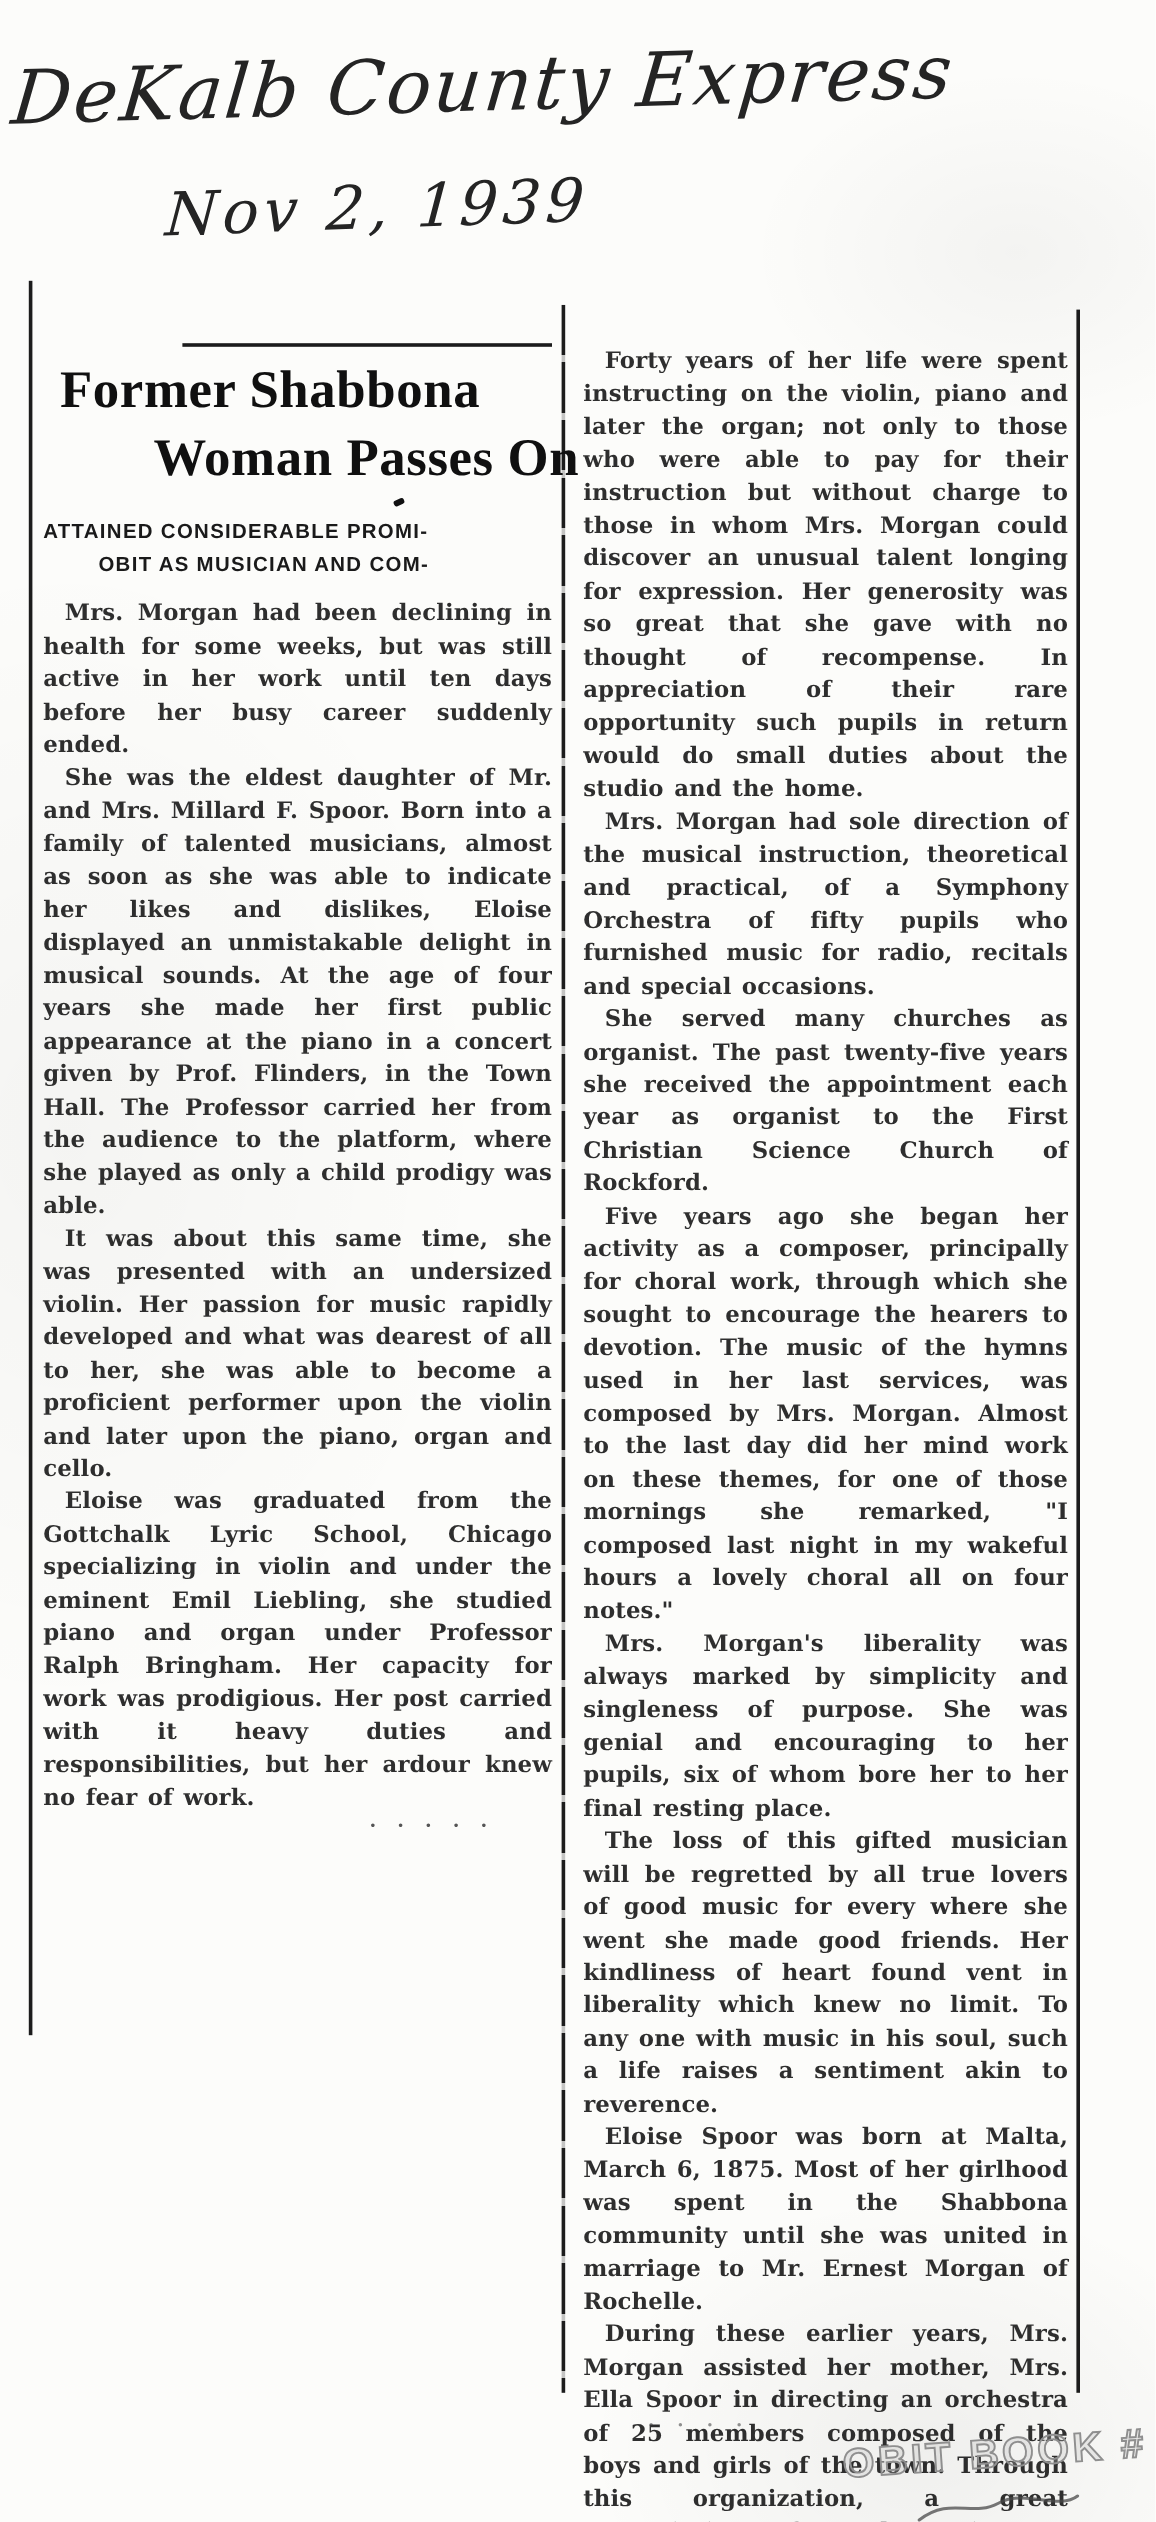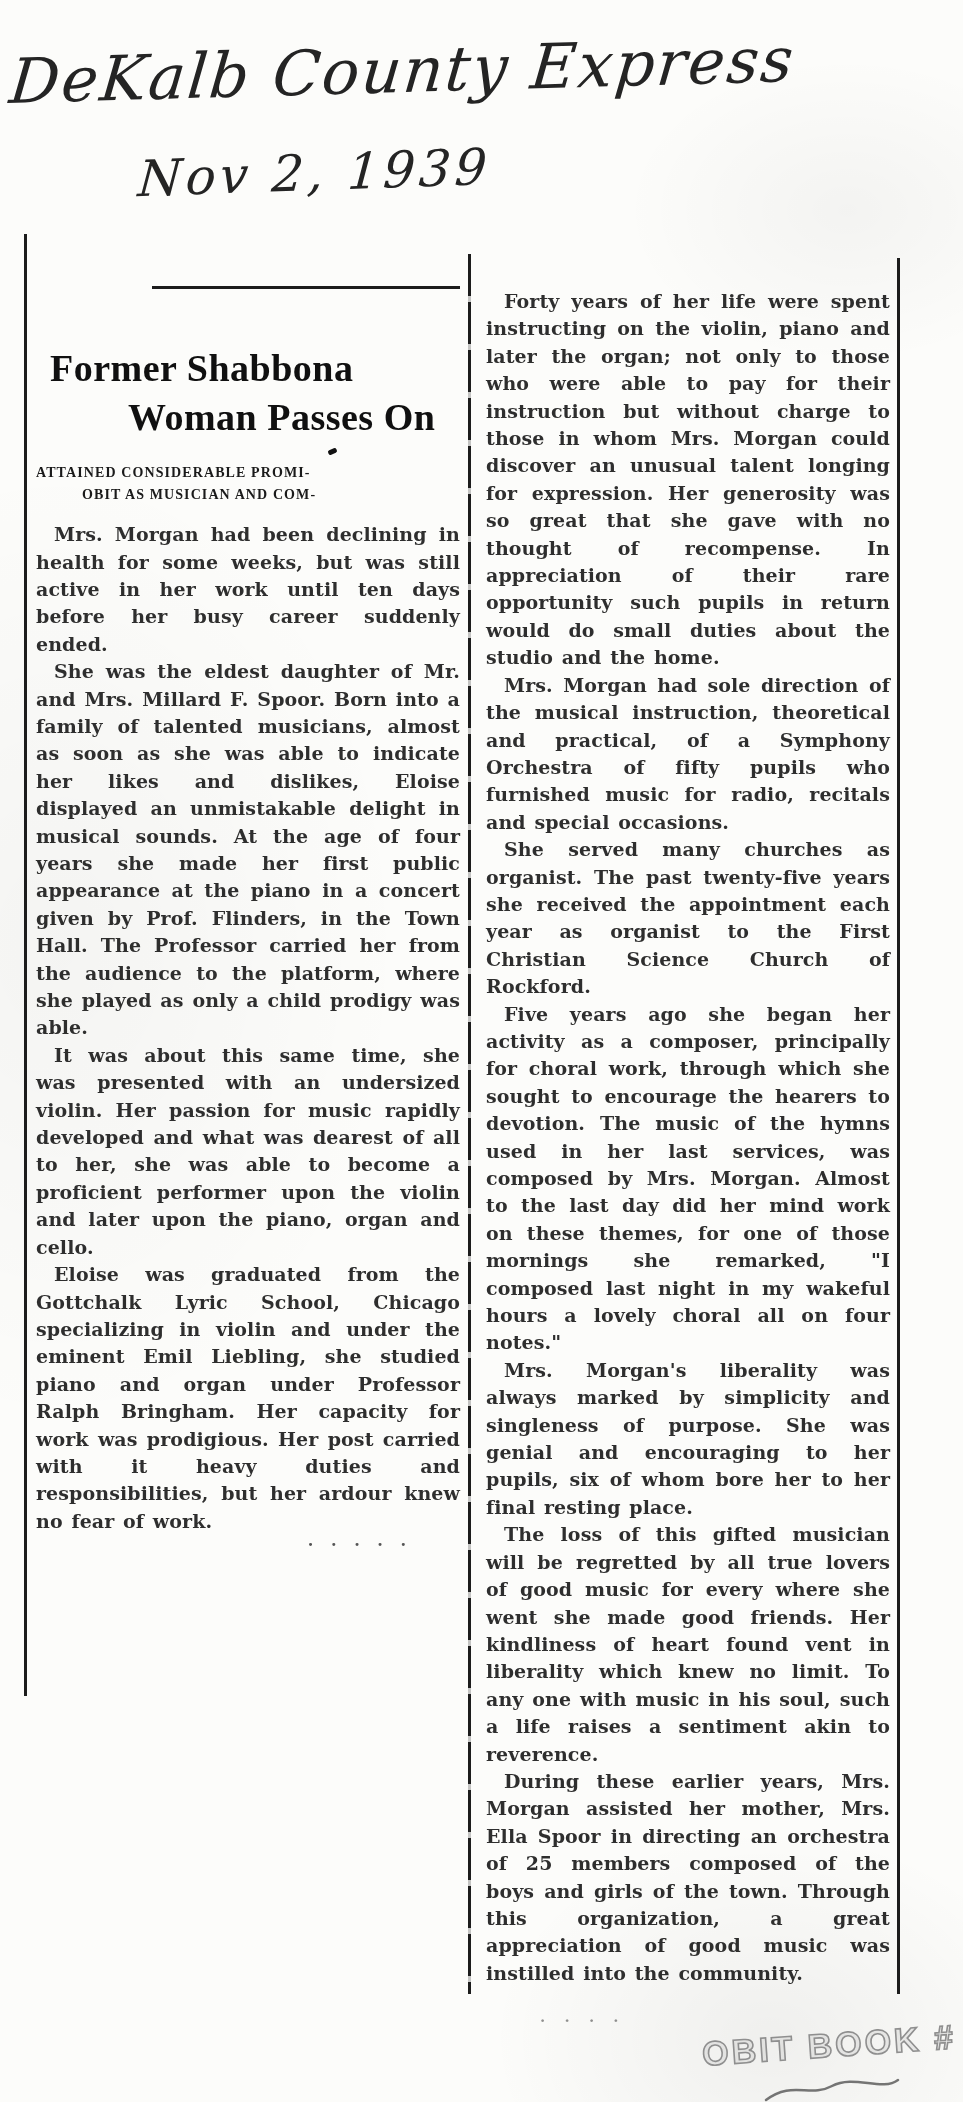--- a/index.html
+++ b/index.html
@@ -33,27 +33,27 @@
   .rule-divider {
     left:468px; top:254px; width:3px; height:1740px; background:none;
     background-image:repeating-linear-gradient(to bottom, #1c1c1c 0 42px, rgba(28,28,28,0.25) 42px 48px);
   }
   .rule-right-edge  { left:897px; top:258px; width:3px; height:1736px; }
 
   
   .col-left  { position:absolute; left:36px;  top:296px; width:424px; }
   .col-right { position:absolute; left:486px; top:288px; width:404px; }
 
-  .headline { font-family:"Liberation Serif", serif; font-weight:bold; font-size:38px; line-height:1.3; color:#101010; letter-spacing:0.5px;margin-top:48px; }
+  .headline { font-family:"Liberation Serif", serif; font-weight:bold; font-size:44px; line-height:1.3; color:#101010; letter-spacing:0.5px; }
   .headline-l1 { padding-left:14px; white-space:nowrap; }
   .headline-l2 { padding-left:92px; white-space:nowrap; }
 
   .ornament { width:9px; height:5px; background:#111; margin:6px 0 8px 292px; transform:rotate(-25deg); border-radius:2px; }
 
-  .subhead { font-family:Liberation Serif, serif; font-weight:bold; font-size:14px; line-height:1.62; letter-spacing:1.1px; color:#1a1a1a; }
+  .subhead { font-family:Liberation Sans, sans-serif; font-weight:bold; font-size:17px; line-height:1.62; letter-spacing:1.1px; color:#1a1a1a; }
   .subhead div { white-space:pre; }
   .subhead .ind { padding-left:46px; }
   .subhead .sp3 { word-spacing:9px; }
 
   .body-text { margin-top:14px; }
   .body-text p, .col-right p {
     font-family:"DejaVu Serif", serif; font-weight:bold;
     font-size:19px; line-height:27.4px; text-align:justify;
     text-indent:18px; color:#1f1f1f; letter-spacing:0.1px; word-spacing:2px;
     opacity:0.93;
@@ -104,20 +104,21 @@
     </div>
   </div>
 
   <div class="col-right">
     <p>Forty years of her life were spent instructing on the violin, piano and later the organ; not only to those who were able to pay for their instruction but without charge to those in whom Mrs. Morgan could discover an unusual talent longing for expression. Her generosity was so great that she gave with no thought of recompense. In appreciation of their rare opportunity such pupils in return would do small duties about the studio and the home.</p>
     <p>Mrs. Morgan had sole direction of the musical instruction, theoretical and practical, of a Symphony Orchestra of fifty pupils who furnished music for radio, recitals and special occasions.</p>
     <p>She served many churches as organist. The past twenty-five years she received the appointment each year as organist to the First Christian Science Church of Rockford.</p>
     <p>Five years ago she began her activity as a composer, principally for choral work, through which she sought to encourage the hearers to devotion. The music of the hymns used in her last services, was composed by Mrs. Morgan. Almost to the last day did her mind work on these themes, for one of those mornings she remarked, "I composed last night in my wakeful hours a lovely choral all on four notes."</p>
     <p>Mrs. Morgan's liberality was always marked by simplicity and singleness of purpose. She was genial and encouraging to her pupils, six of whom bore her to her final resting place.</p>
     <p>The loss of this gifted musician will be regretted by all true lovers of good music for every where she went she made good friends. Her kindliness of heart found vent in liberality which knew no limit. To any one with music in his soul, such a life raises a sentiment akin to reverence.</p>
+    <p>Eloise Spoor was born at Malta, March 6, 1875. Most of her girlhood was spent in the Shabbona community until she was united in marriage to Mr. Ernest Morgan of Rochelle.</p>
     <p>During these earlier years, Mrs. Morgan assisted her mother, Mrs. Ella Spoor in directing an orchestra of 25 members composed of the boys and girls of the town. Through this organization, a great appreciation of good music was instilled into the community.</p>
 
   </div>
 
   <div class="end-marks-right">· ·    · ·</div>
 
   <div class="stamp">OBIT BOOK #</div>
 
   <svg class="stamp-squiggle" width="140" height="24" viewBox="0 0 140 24">
     <path d="M4 22 C 30 2, 48 20, 70 8 S 120 14, 136 2" fill="none" stroke="#4a4a4a" stroke-width="2.5" stroke-linecap="round" opacity="0.75"></path>

